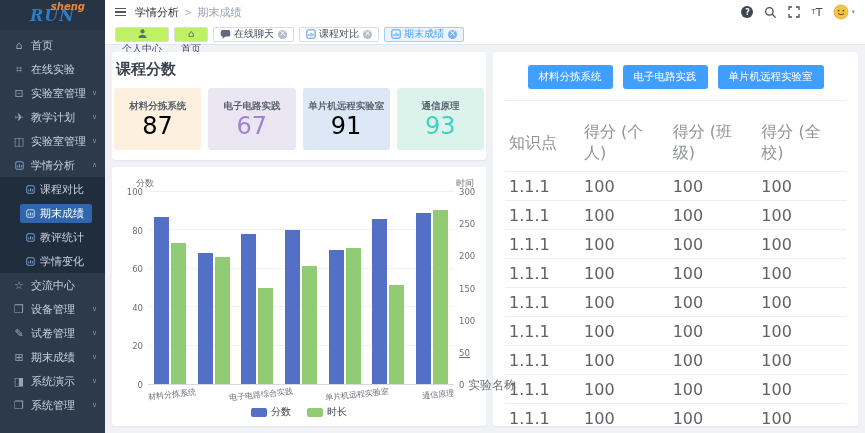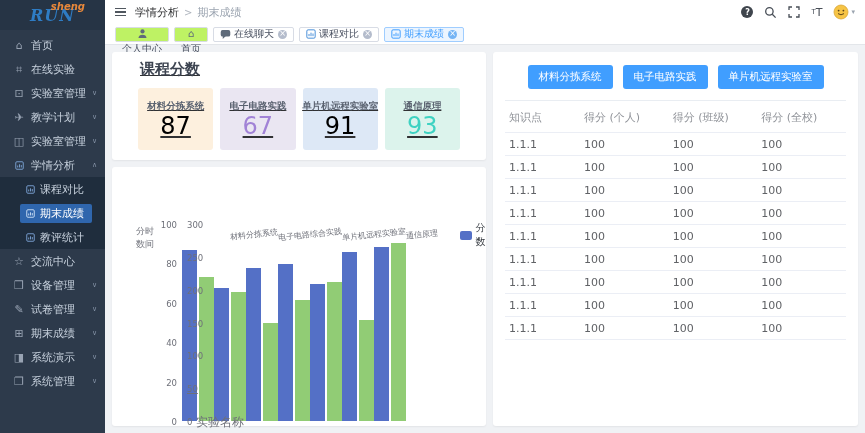--- a/index.html
+++ b/index.html
@@ -51,30 +51,30 @@
   .tab-close { width:9px; height:9px; border-radius:50%; background:#b4bccc; color:#fff; font-size:8px; line-height:8px; text-align:center; margin-left:1px; }
   .tab.active .tab-close { background:#74b4f5; }
   .tab-icon { display:inline-flex; align-items:center; }
   .tab-icon .home-glyph { font-size:10px; color:#5f6b7a; }
 
   .content { flex:1; min-height:0; display:flex; gap:7px; padding:7px; }
   .panel { background:#fff; border-radius:3px; box-shadow:0 1px 2px rgba(0,0,0,0.06); }
 
   
   .left-col { width:374px; flex-shrink:0; display:flex; flex-direction:column; gap:7px; min-height:0; }
-  .scores-panel { padding:8px 26px 10px;text-decoration:underline; }
+  .scores-panel { padding:8px 2px 10px; }
   .scores-title { font-size:15px; color:#3c4350; margin:0 0 9px 2px; }
   .cards { display:flex; gap:7px; }
   .card { flex:1; height:62px; border-radius:3px; display:flex; flex-direction:column; align-items:center; justify-content:center; gap:1px; min-width:0; }
   .card-label { font-size:9.5px; font-weight:bold; color:#5a6270; white-space:nowrap; }
   .card-value { font-size:24px; line-height:1; }
 
   .chart-panel { flex:1; min-height:0; padding:8px 10px 4px; display:flex; flex-direction:column; }
   .chart-title { font-size:12px; font-weight:bold; color:#464c55; margin:0 0 2px 2px; }
-  .chart-wrap { flex:1; display:flex; flex-direction:row; min-height:0; padding-top:2px;margin-top:48px; }
+  .chart-wrap { flex:1; display:flex; flex-direction:column; min-height:0; padding-top:2px; }
   .axis-names { display:flex; justify-content:space-between; font-size:9px; color:#6e7079; padding:0 2px 2px 14px; }
   .chart-body { flex:1; display:flex; min-height:0; }
   .y-left { width:26px; position:relative; font-size:8.5px; color:#6e7079; }
   .y-left span { position:absolute; right:5px; transform:translateY(50%); }
   .plot { flex:1; position:relative; border-bottom:1px solid #d7dbe0; }
   .gl { position:absolute; left:0; right:0; height:1px; background:#edf0f4; }
   .bars { position:absolute; left:0; right:0; top:0; bottom:0; display:flex; align-items:flex-end; }
   .bar-group { flex:1; display:flex; justify-content:center; align-items:flex-end; gap:2px; height:100%; }
   .bar { width:15px; }
   .y-right { width:22px; position:relative; font-size:8.5px; color:#6e7079; }
@@ -84,21 +84,21 @@
   .x-labels span { flex:1; text-align:center; white-space:nowrap; transform:rotate(-6deg); padding-top:2px; }
   .legend { display:flex; justify-content:center; align-items:center; gap:16px; height:20px; font-size:10px; color:#3b4046; }
   .legend-item { display:inline-flex; align-items:center; cursor:pointer; }
   .legend .sw { width:16px; height:9px; border-radius:2px; margin-right:4px; }
 
   
   .right-col { flex:1; min-width:0; }
   .right-panel { height:100%; padding:8px 12px; display:flex; flex-direction:column; overflow:hidden; }
   .btn-row { display:flex; justify-content:center; gap:10px; padding:5px 0 11px; border-bottom:1px solid #e9edf2; }
   .btn { background:#409eff; color:#fff; font-size:10.5px; padding:5px 11px; border:none; border-radius:3px; cursor:pointer; white-space:nowrap; font-family:inherit; }
-  .kp-table { width:100%; border-collapse:collapse; font-size:11px; margin-top:2px; }
+  .kp-table { width:100%; border-collapse:collapse; font-size:16px; margin-top:14px; }
   .kp-table th { color:#909399; font-weight:normal; text-align:left; padding:7px 4px; border-bottom:1px solid #ebeef5; }
   .kp-table td { color:#606266; padding:4.5px 4px; border-bottom:1px solid #ebeef5; }
   .kp-table th:nth-child(1), .kp-table td:nth-child(1) { width:22%; }
   .kp-table th:nth-child(n+2), .kp-table td:nth-child(n+2) { width:26%; }
 </style>
 </head>
 <body>
 
 <div class="app">
 
@@ -176,20 +176,33 @@
                 <svg width="9" height="9" viewBox="0 0 12 12" fill="none" stroke="#7ea6d8" stroke-width="1.2">
                   <rect x="1" y="1" width="10" height="10" rx="1.5"></rect>
                   <line x1="3.6" y1="8.6" x2="3.6" y2="6"></line>
                   <line x1="6" y1="8.6" x2="6" y2="4.4"></line>
                   <line x1="8.4" y1="8.6" x2="8.4" y2="5.4"></line>
                 </svg>
               </span>
               <span class="mi-label">教评统计</span>
             </span>
           </div>
+          <div class="menu-item">
+            <span class="sub-pill">
+              <span class="mi-icon">
+                <svg width="9" height="9" viewBox="0 0 12 12" fill="none" stroke="#7ea6d8" stroke-width="1.2">
+                  <rect x="1" y="1" width="10" height="10" rx="1.5"></rect>
+                  <line x1="3.6" y1="8.6" x2="3.6" y2="6"></line>
+                  <line x1="6" y1="8.6" x2="6" y2="4.4"></line>
+                  <line x1="8.4" y1="8.6" x2="8.4" y2="5.4"></line>
+                </svg>
+              </span>
+              <span class="mi-label">学情变化</span>
+            </span>
+          </div>
         </div>
         <div class="menu-item">
           <span class="mi-icon">☆</span>
           <span class="mi-label">交流中心</span>
         </div>
         <div class="menu-item">
           <span class="mi-icon">❒</span>
           <span class="mi-label">设备管理</span>
           <span class="mi-chevron">∨</span>
         </div>

